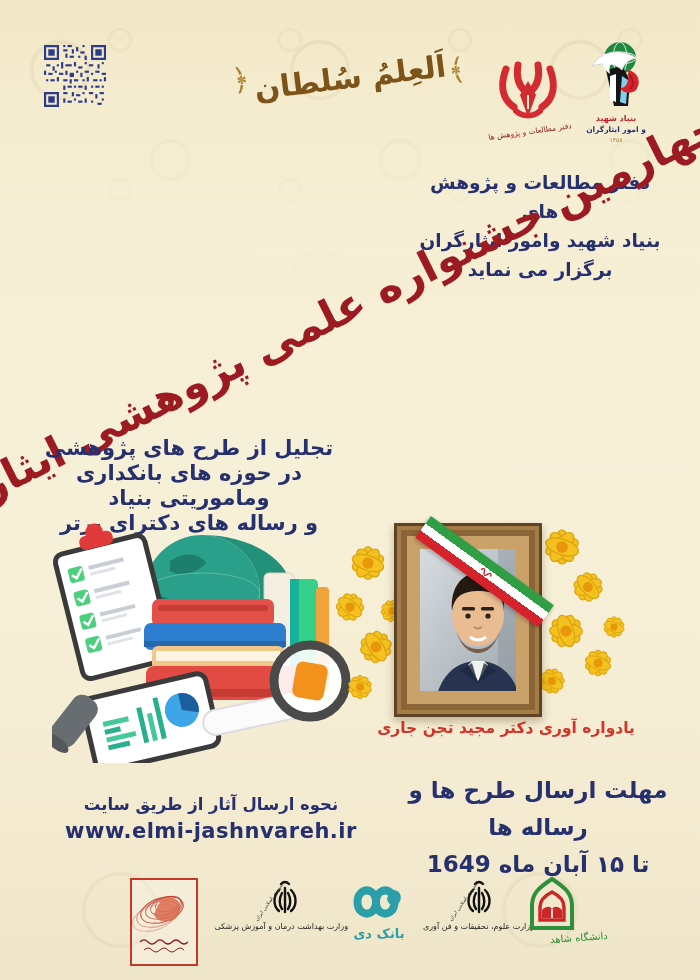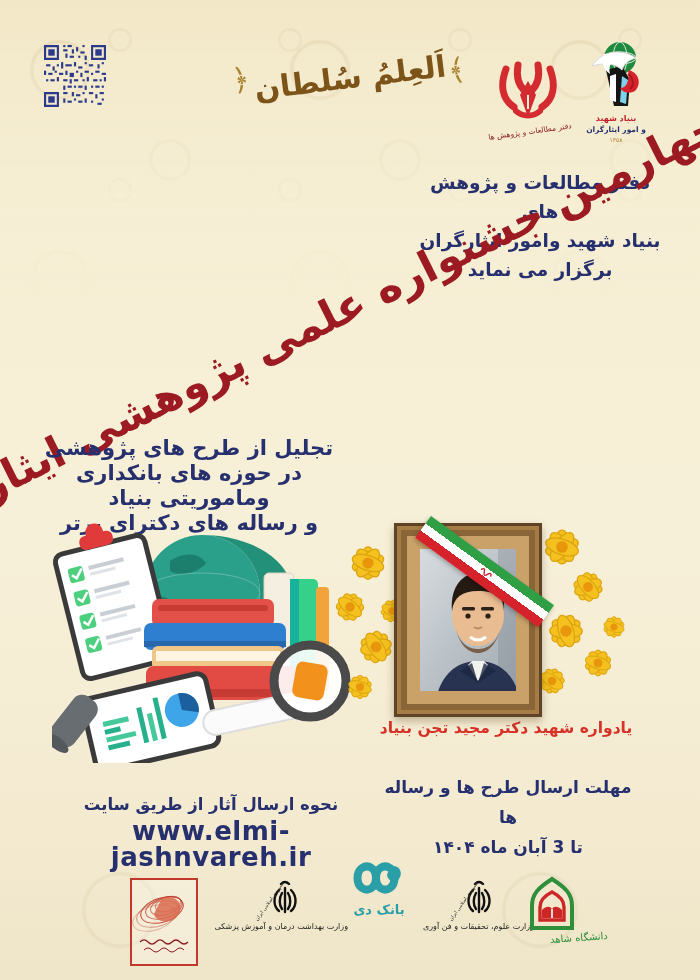--- a/index.html
+++ b/index.html
@@ -45,23 +45,23 @@
 
   .frame{left:394px;top:523px;width:142px;height:188px;z-index:6;
     background:#8a6538;border:3px solid #5e4326;box-shadow:inset 0 0 0 4px #a57c43,0 4px 8px rgba(90,60,20,.35);}
   .frame .inner{position:absolute;inset:10px;background:#caa269;padding:3px;}
   .frame .photo{position:absolute;inset:13px;overflow:hidden;background:#b9c0c6;}
   .ribbon{position:absolute;left:34px;top:-10px;width:152px;height:27px;transform:rotate(36deg);transform-origin:left top;
     background:linear-gradient(180deg,#2f9e44 0 34%,#ffffff 34% 66%,#d6232b 66% 100%);box-shadow:0 2px 4px rgba(0,0,0,.25);z-index:8;}
   .ribbon svg{position:absolute;left:70px;top:9px;}
   .memorial{left:356px;top:719px;width:300px;font-size:15.5px;color:#d63227;}
 
-  .deadline{left:374px;top:772px;width:268px;font-size:17px;line-height:30px;}
+  .deadline{left:404px;top:772px;width:268px;font-size:23px;line-height:37px;}
   .website{left:52px;top:781px;width:318px;font-size:16.5px;line-height:26px;margin-top:11px;}
-  .website .url{direction:ltr;font-size:26px;letter-spacing:.5px;}
+  .website .url{direction:ltr;font-size:21px;letter-spacing:.5px;}
 
   .footer-caption{font-size:8px;color:#1c1c1c;white-space:nowrap;}
   .bankday-caption{color:#2a9fa8;font-size:13px;font-weight:bold;}
   .shahed-caption{color:#2f8f3b;font-size:10px;white-space:nowrap;transform:rotate(-4deg);}
   .emblem-side{font-size:5px;color:#333;transform:rotate(-55deg);white-space:nowrap;}
   .office-caption{font-size:7.5px;color:#8a1d22;transform:rotate(-8deg);white-space:nowrap;}
   .bonyad-caption1{font-size:8px;color:#c21f2a;font-weight:bold;}
   .bonyad-caption2{font-size:7.5px;color:#27306e;font-weight:bold;}
   .bonyad-year{font-size:6px;color:#a8822f;}
 </style>
@@ -341,25 +341,25 @@
         </svg>
       </div>
     </div>
     <div class="ribbon">
       <svg width="16" height="8" viewBox="0 0 16 8">
         <path d="M2 5 q2 -5 4 0 t4 0 t4 0" stroke="#c21f2a" stroke-width="1.4" fill="none"></path>
       </svg>
     </div>
   </div>
 
-  <div class="abs memorial rtl center bold">یادواره شهید دکتر مجید تجن بنیاد</div>
+  <div class="abs memorial rtl center bold">یادواره آوری دکتر مجید تجن جاری</div>
 
   <div class="abs deadline rtl center navy bold">
     <div>مهلت ارسال طرح ها و رساله ها</div>
-    <div>تا 3 آبان ماه ۱۴۰۴</div>
+    <div>تا ۱۵ آبان ماه 1649</div>
   </div>
 
   <div class="abs website rtl center navy bold">
     <div>نحوه ارسال آثار از طریق سایت</div>
     <div class="url">www.elmi-jashnvareh.ir</div>
   </div>
 
   <div class="abs" style="left:130px;top:878px;width:64px;height:84px;border:2px solid #c0392b;background:rgba(255,255,255,.25);">
     <svg width="64" height="84" viewBox="0 0 64 84">
       <g fill="none" stroke="#c0392b">
@@ -384,21 +384,21 @@
         <path d="M23 10 C29 16 29 26 23 31"></path>
         <path d="M14 13 C11 18 11 25 14 29"></path>
         <path d="M20 13 C23 18 23 25 20 29"></path>
         <path d="M13 4 q4 -4 8 0"></path>
       </g>
     </svg>
     <div class="emblem-side" style="position:absolute;left:18px;top:18px;">جمهوری اسلامی ایران</div>
     <div class="footer-caption rtl center" style="position:absolute;left:8px;top:42px;width:112px;">وزارت بهداشت درمان و آموزش پزشکی</div>
   </div>
 
-  <div class="abs" style="left:346px;top:856px;width:66px;height:72px;">
+  <div class="abs" style="left:346px;top:880px;width:66px;height:72px;">
     <svg width="66" height="44" viewBox="0 0 66 44">
       <g fill="none" stroke="#2a9fa8" stroke-width="8" stroke-linecap="round">
         <path d="M30 22 C30 12 22 8 16 12 C10 16 10 28 16 32 C22 36 30 32 30 22"></path>
         <path d="M30 22 C30 12 38 8 44 12 C50 16 50 28 44 32 C38 36 30 32 30 22"></path>
       </g>
       <path d="M44 10 C54 8 58 18 52 24 C48 27 42 25 41 19 Z" fill="#2a9fa8"></path>
     </svg>
     <div class="bankday-caption rtl center" style="position:absolute;left:0;top:46px;width:66px;">بانک دی</div>
   </div>
 

